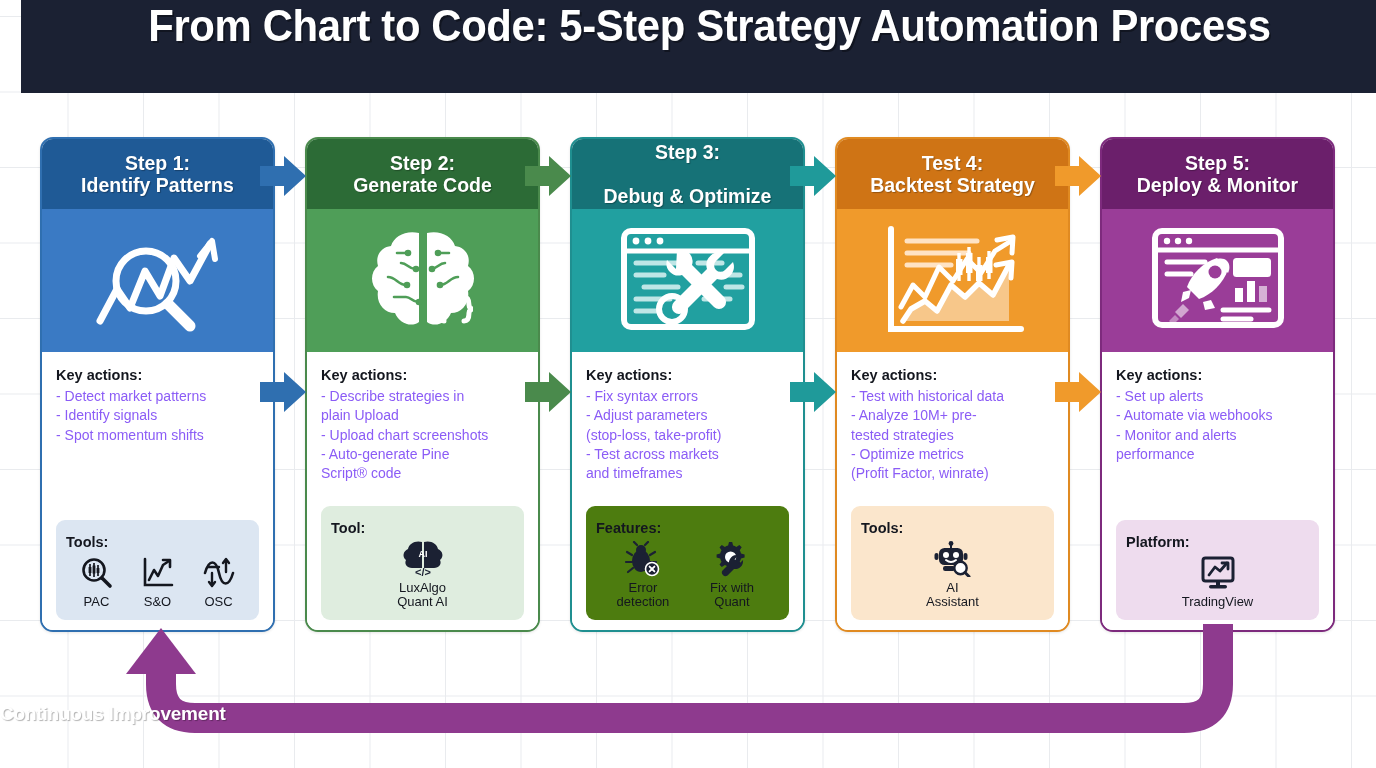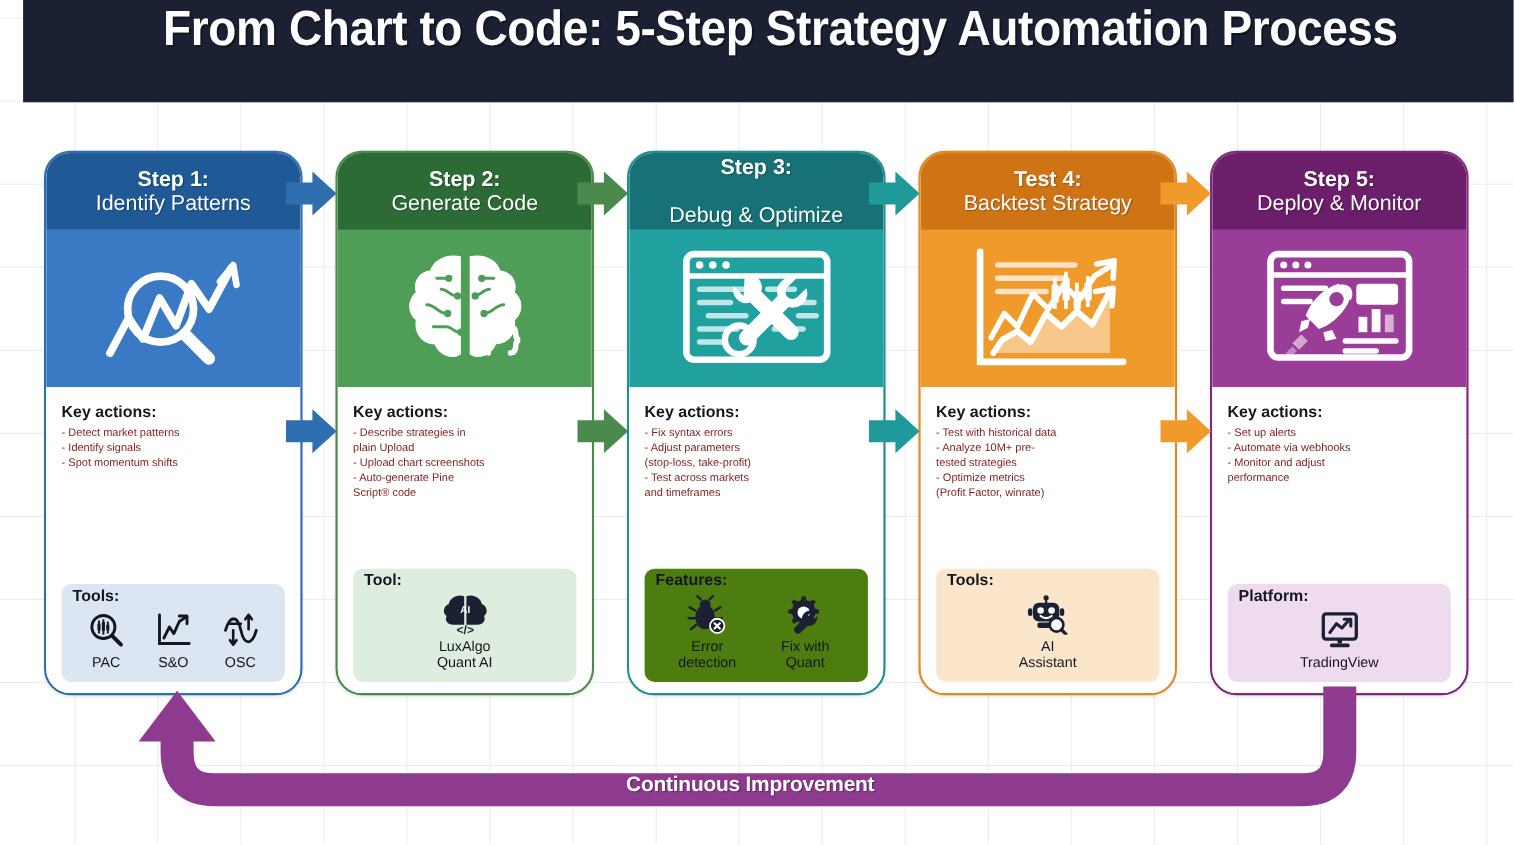--- a/index.html
+++ b/index.html
@@ -36,62 +36,62 @@
     text-shadow: 2px 2px 0 rgba(0,0,0,0.35);
     white-space: nowrap;
   }
 
   
   .card {
     position: absolute;
     top: 137px;
     width: 235px;
     height: 495px;
-    border-radius: 24px;
+    border-radius: 13px;
     background: #ffffff;
     border: 2px solid #2f6fb0;
     overflow: hidden;
     box-shadow: 0 1px 3px rgba(0,0,0,0.10);
   }
   .card .hdr {
     height: 70px;
     display: flex; flex-direction: column;
     align-items: center; justify-content: center;
     color: #ffffff;
     line-height: 1.15;
     text-shadow: 1px 1px 1px rgba(0,0,0,0.28);
   }
   .card .hdr .l1 { font-size: 19.5px; font-weight: bold; }
-  .card .hdr .l2 { font-size: 19.5px; font-weight: normal; }
+  .card .hdr .l2 { font-size: 19.5px; font-weight: bold; }
   .card .iconband {
     height: 143px;
     display: flex; align-items: center; justify-content: center;
   }
   .card .body {
     background: #ffffff;
     height: 278px;
     padding: 15px 14px 10px 14px;
     display: flex; flex-direction: column;
   }
   .kh {
     font-size: 14.5px; font-weight: bold; color: #14171f;
     margin-bottom: 4px;
   }
   .klist { list-style: none; }
   .klist li {
-    font-size: 10px; color: #7f1d1d;
+    font-size: 14px; color: #8b5cf6;
     line-height: 1.38;
     padding-left: 12px;
     text-indent: -12px;
     margin-bottom: 0px;
   }
   .toolbox {
     margin-top: auto;
     border-radius: 9px;
-    padding: 3px 10px 10px 10px;
+    padding: 14px 10px 10px 10px;
   }
   .toolbox .tl {
     font-size: 14.5px; font-weight: bold; color: #14171f;
     margin-bottom: 2px;
   }
   .tools {
     display: flex; justify-content: space-around; align-items: flex-start;
     padding-top: 2px;
   }
   .tool { display: flex; flex-direction: column; align-items: center; width: 33%; }
@@ -132,21 +132,20 @@
   .conn.top { top: 152px; }
   .conn.mid { top: 368px; }
   .c1 { left: 258px; } .c2 { left: 523px; }
   .c3 { left: 788px; } .c4 { left: 1053px; }
 
   
   #loop { position: absolute; left: 0; top: 600px; width: 1376px; height: 168px; }
   #looplabel {
     position: absolute;
     left: 0; top: 703px; width: 1364px;
-    text-align: center;
     color: #ffffff; font-size: 19px; font-weight: bold;
     text-shadow: 1px 1px 1px rgba(0,0,0,0.3);
     letter-spacing: -0.2px;
     pointer-events: none;
   }
 </style>
 </head>
 <body>
 
 <div id="root">
@@ -470,21 +469,21 @@
           <path d="M22 95 l6 -6 4 4 -6 6 z" opacity="0.4"></path>
         </g>
         <circle cx="68" cy="46" r="6.5" fill="#9a3d98"></circle>
       </svg>
     </div>
     <div class="body">
       <div class="kh">Key actions:</div>
       <ul class="klist">
         <li>- Set up alerts</li>
         <li>- Automate via webhooks</li>
-        <li>- Monitor and adjust</li>
+        <li>- Monitor and alerts</li>
         <li>   performance</li>
       </ul>
       <div class="toolbox">
         <div class="tl">Platform:</div>
         <div class="tools">
           <div class="tool" style="width:100%">
             <div class="ticon">
               <svg width="40" height="36" viewBox="0 0 40 36">
                 <rect x="5" y="3" width="30" height="23" rx="2.5" fill="none" stroke="#1b2133" stroke-width="3"></rect>
                 <path d="M11 20 L17 12 L22 16 L29 8" fill="none" stroke="#1b2133" stroke-width="2.8" stroke-linecap="round" stroke-linejoin="round"></path>

